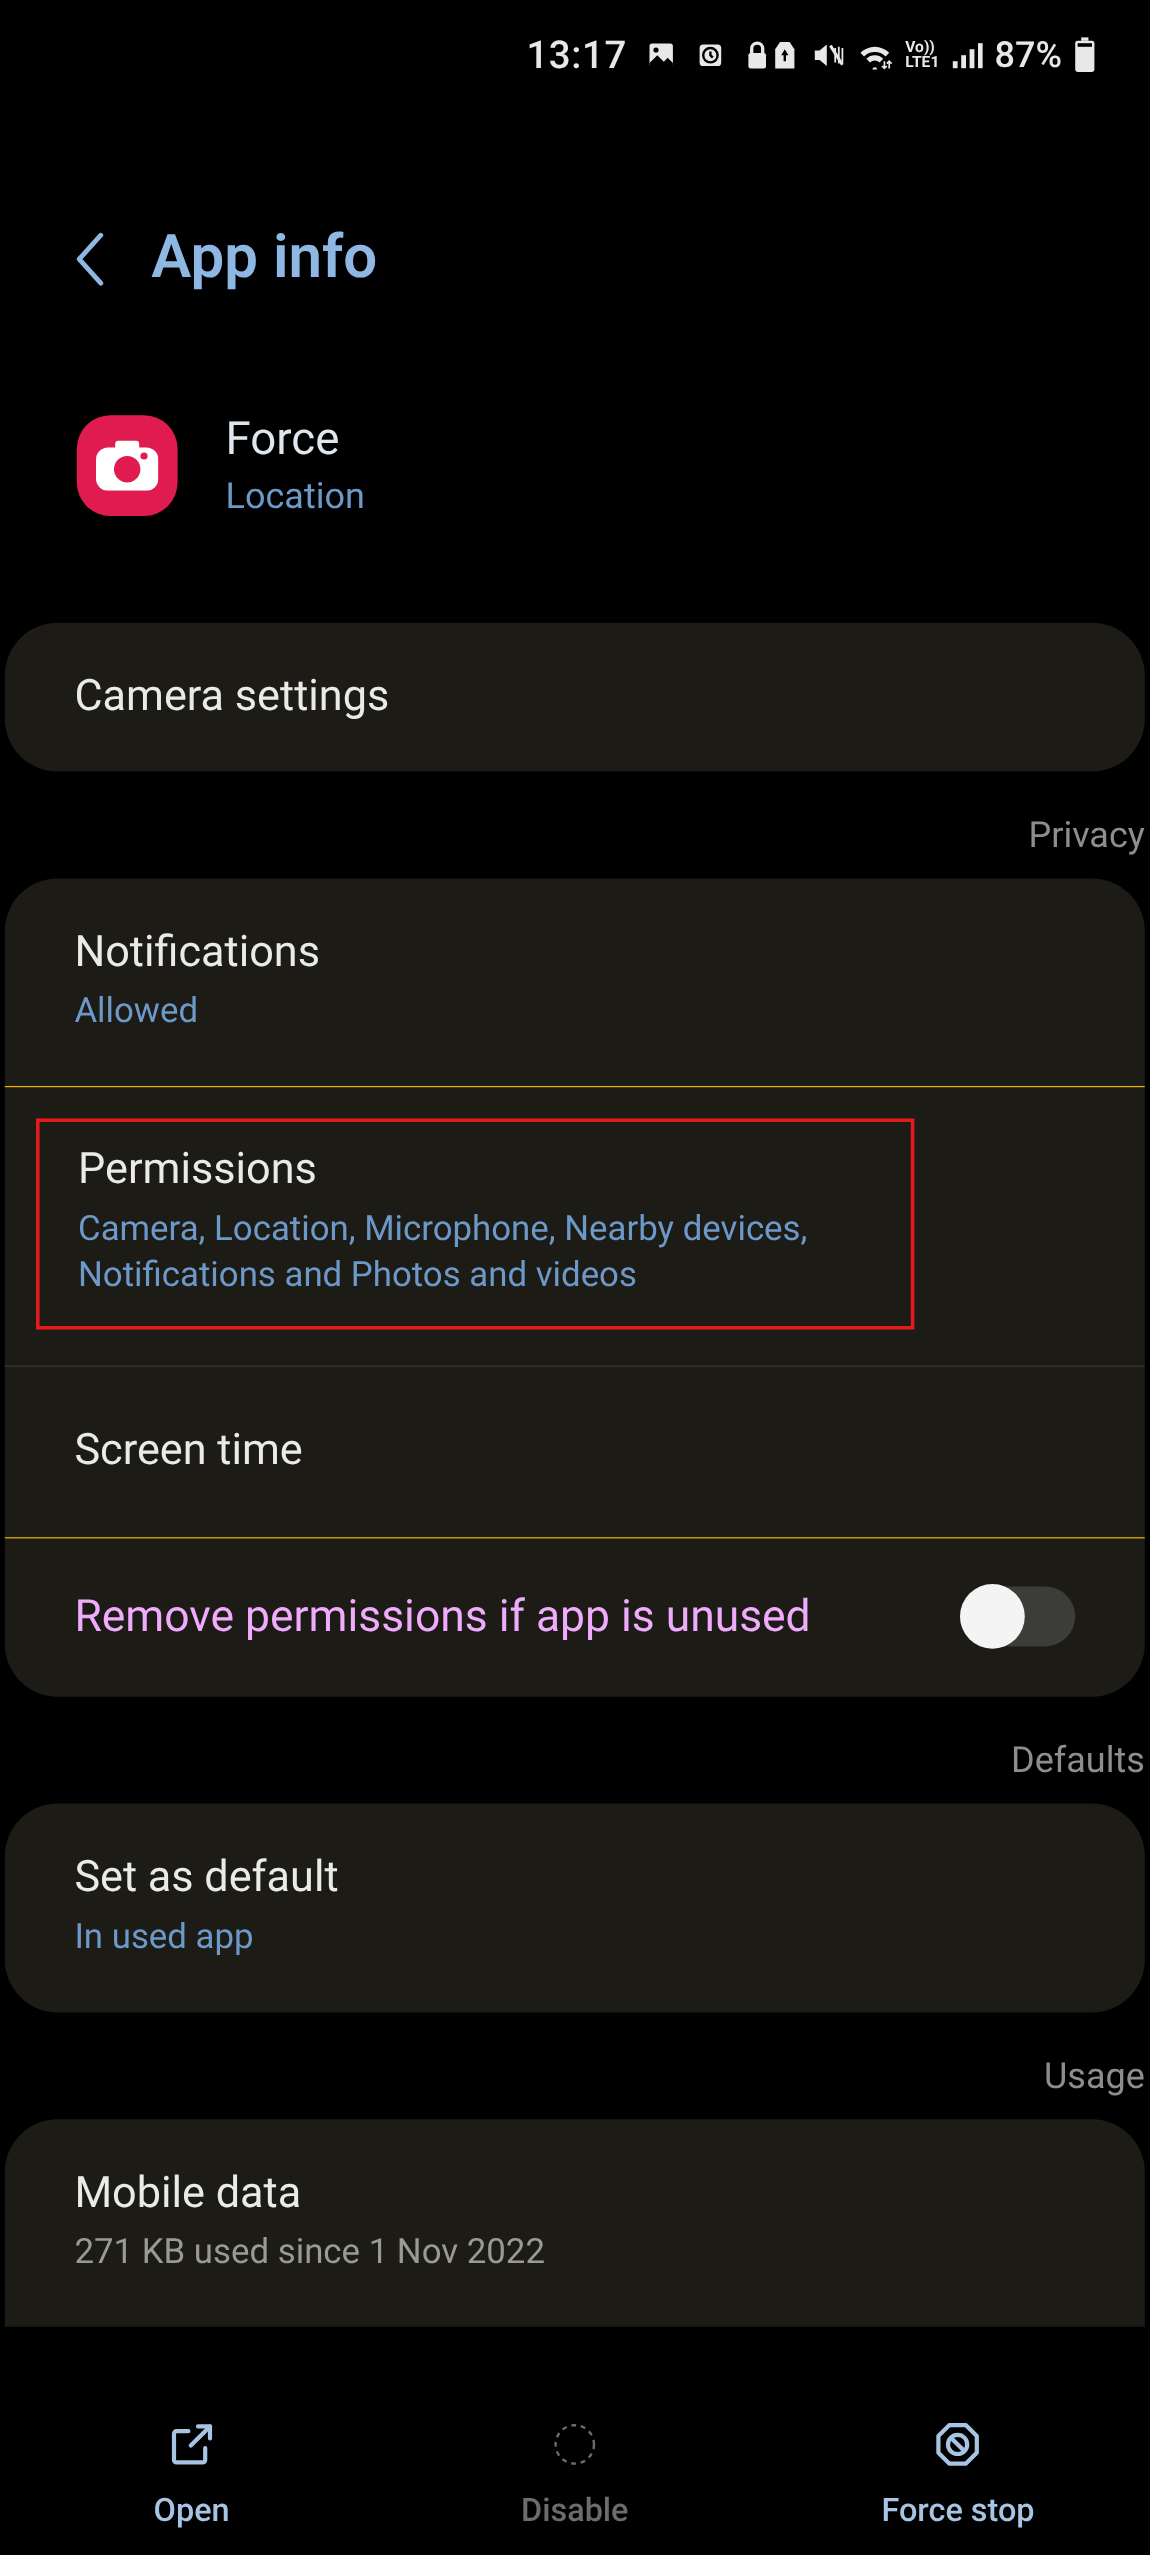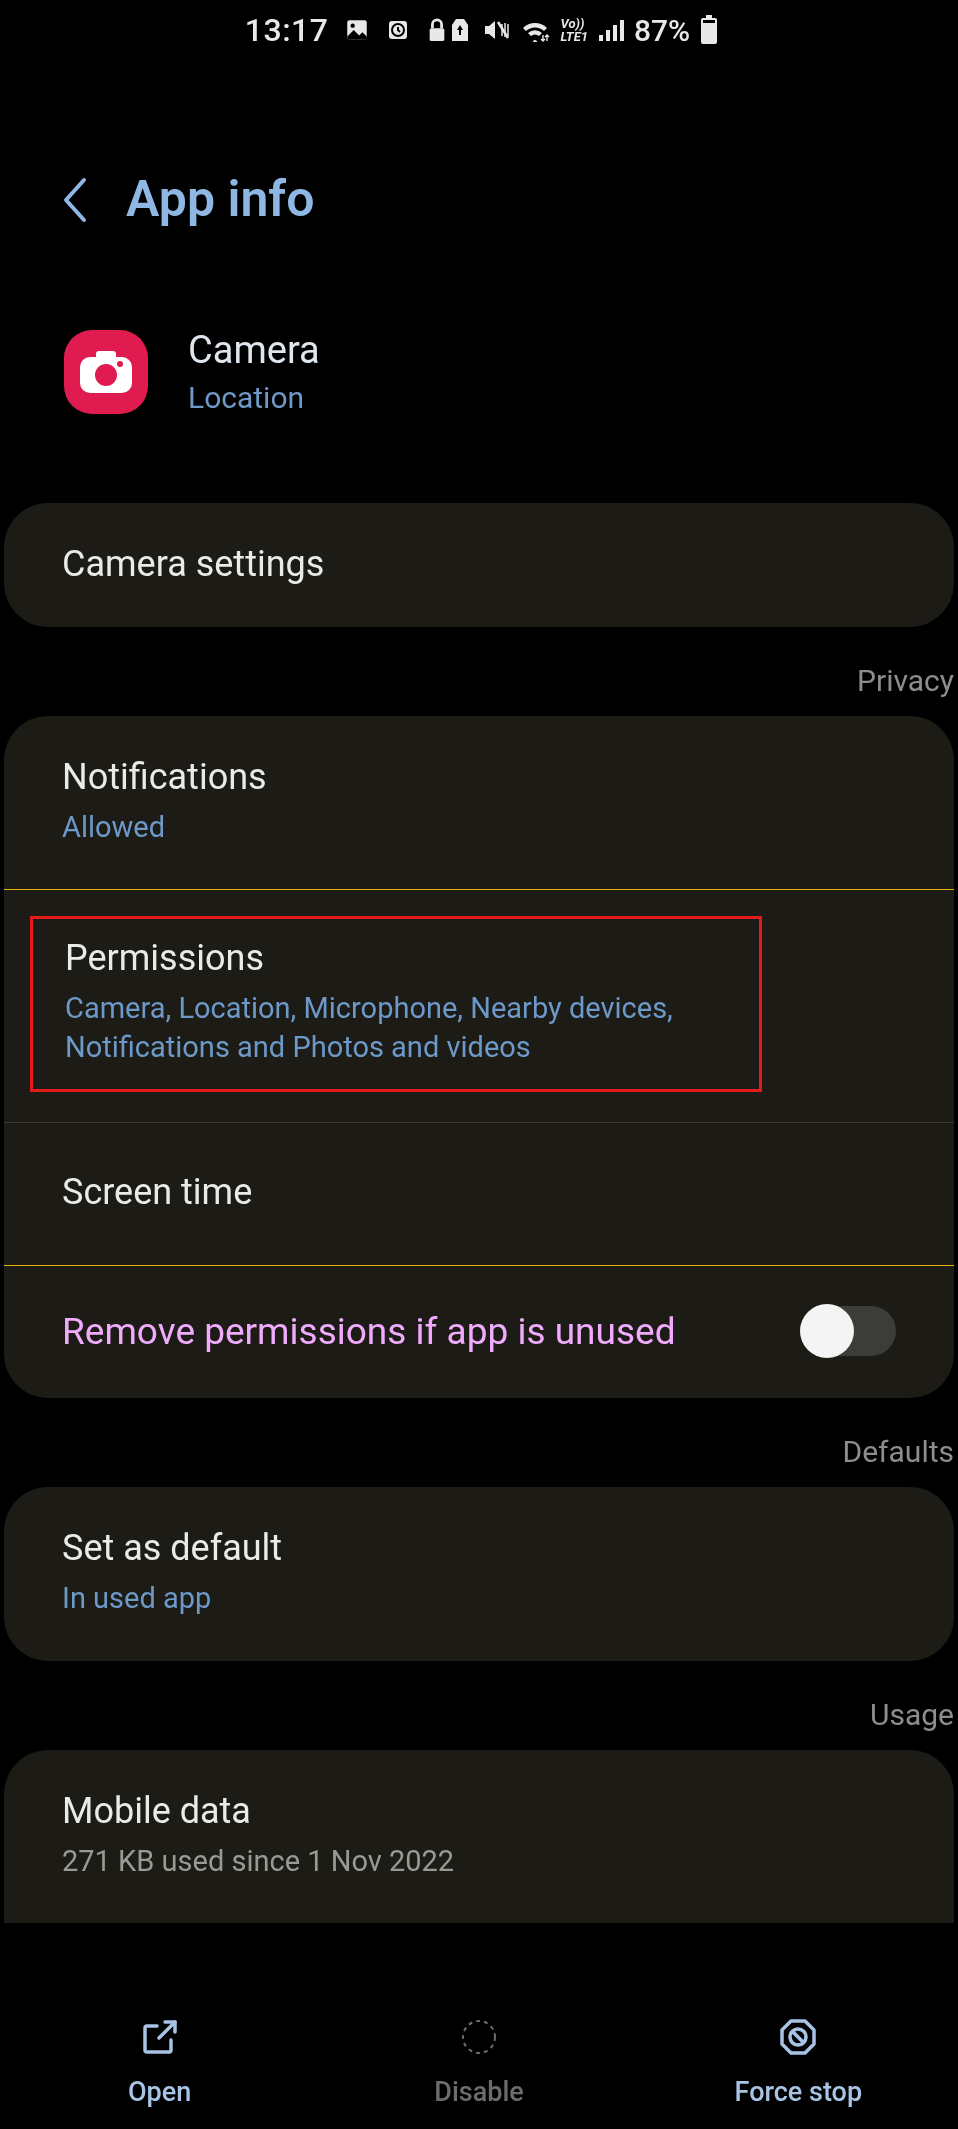--- a/index.html
+++ b/index.html
@@ -9,29 +9,30 @@
     background: #000000;
     font-family: -apple-system, BlinkMacSystemFont, "Segoe UI", Roboto, sans-serif;
     color: #e8e8e8;
     overflow: hidden;
   }
   
   .status-bar {
     height: 60px;
     display: flex;
     align-items: center;
-    justify-content: center;
+    justify-content: flex-end;
     padding: 0 45px 0 50px;
     font-size: 30px;
     font-weight: 500;
+    margin-top: 16px;
   }
   .status-left { display: flex; align-items: center; gap: 16px; }
   .status-right { display: flex; align-items: center; gap: 10px; }
   .status-time { font-size: 32px; letter-spacing: 0.5px; }
-  .status-icon { display: inline-flex; align-items: center; font-style: italic; }
+  .status-icon { display: inline-flex; align-items: center; }
   .battery-pct { font-size: 30px; }
 
   
   .page-header {
     display: flex;
     align-items: flex-end;
     gap: 36px;
     padding: 110px 0 0 60px;
   }
   .back-chevron { color: #8fb7e3; }
@@ -207,21 +208,21 @@
 <div class="app-summary">
   <div class="app-icon-squircle">
     <svg width="52" height="42" viewBox="0 0 52 42">
         <rect x="0" y="6" width="52" height="36" rx="10" fill="#ffffff"></rect>
         <rect x="16" y="0" width="20" height="10" rx="3" fill="#ffffff"></rect>
         <circle cx="26" cy="24" r="11" fill="#e01b50"></circle>
         <circle cx="40" cy="13" r="3" fill="#e01b50"></circle>
       </svg>
   </div>
   <div>
-    <div class="app-name">Camera</div>
+    <div class="app-name">Force</div>
     <div class="app-status">Location</div>
   </div>
 </div>
 
 <div class="card-container">
 
   <div class="card">
     <div class="card-row" style="border-bottom:none;">
       <div class="row-title">Camera settings</div>
     </div>

